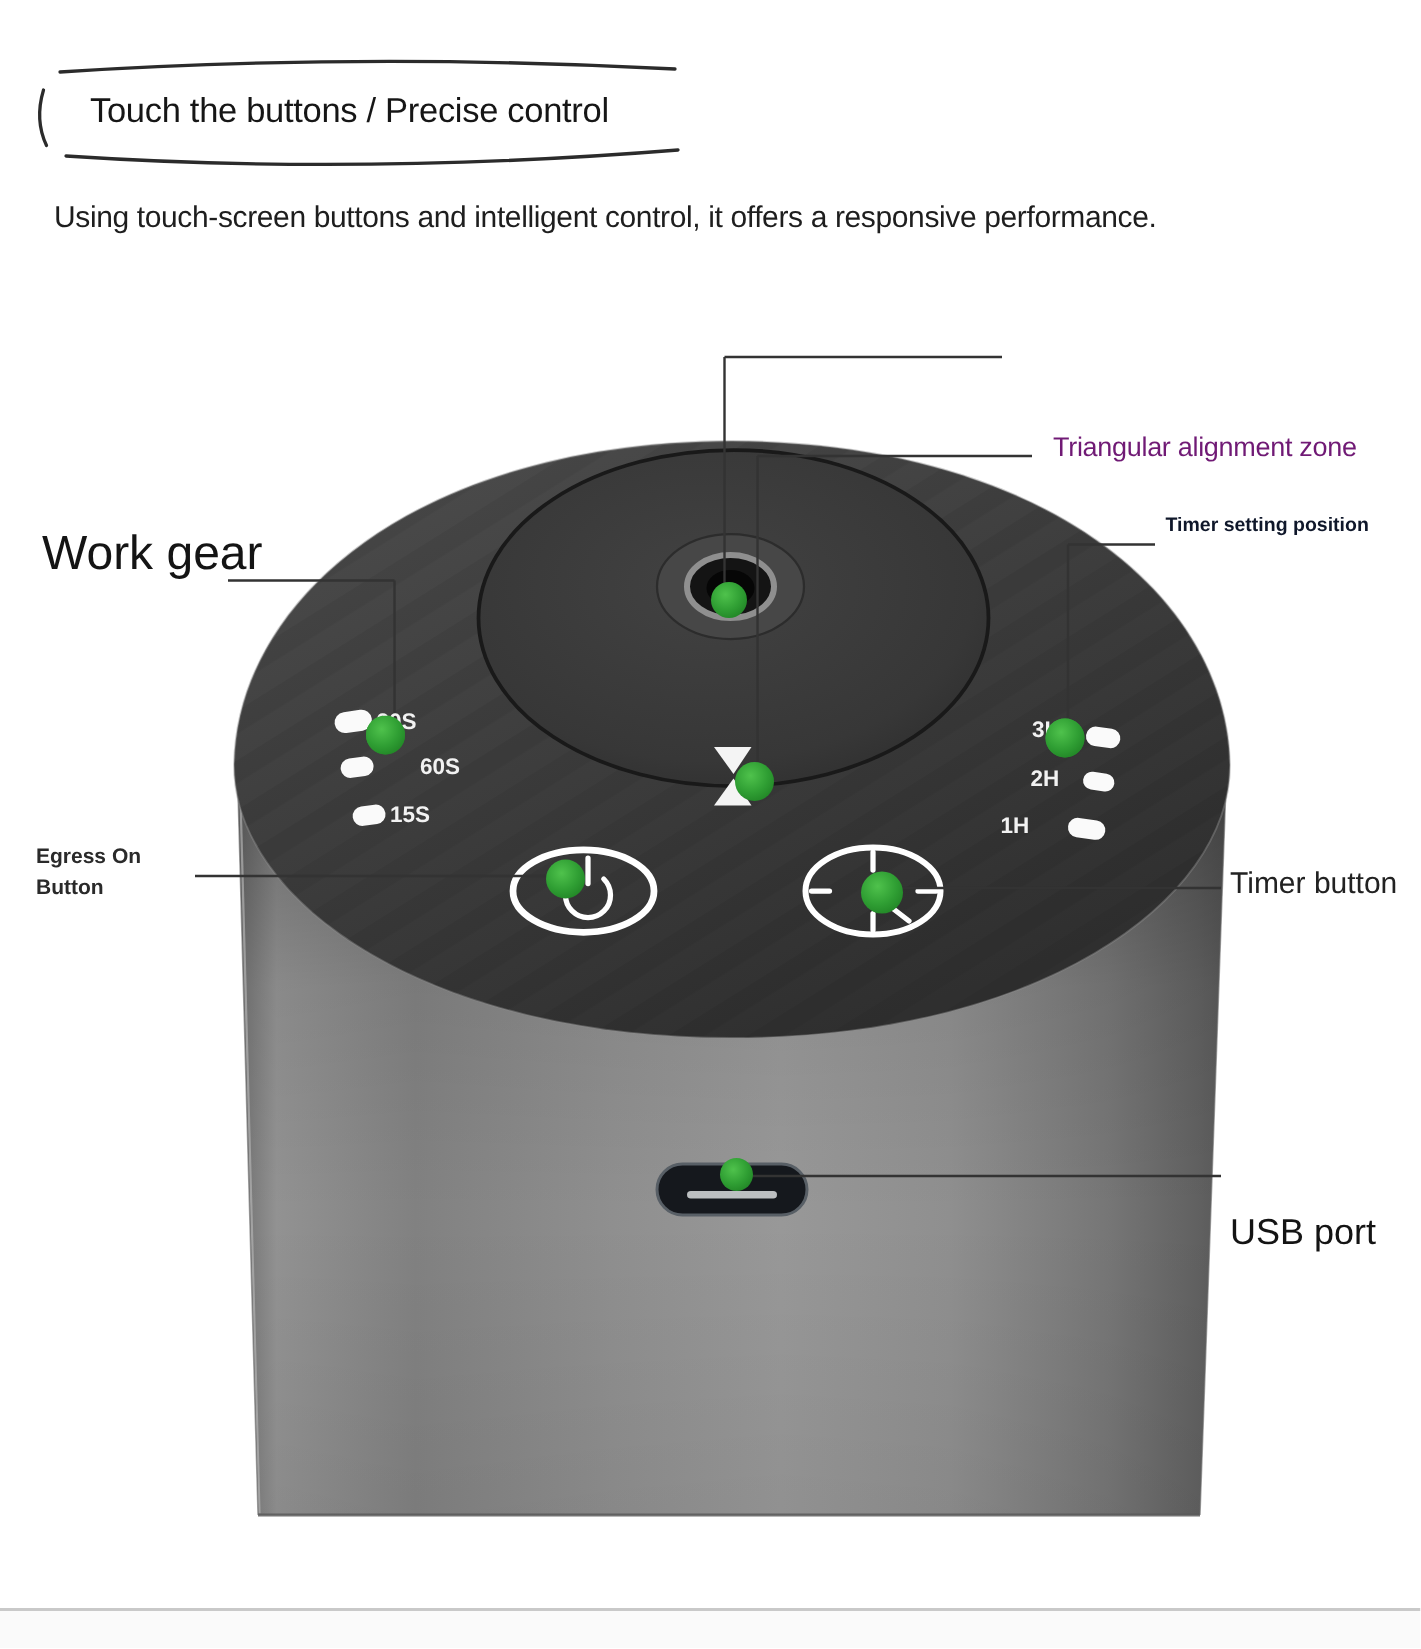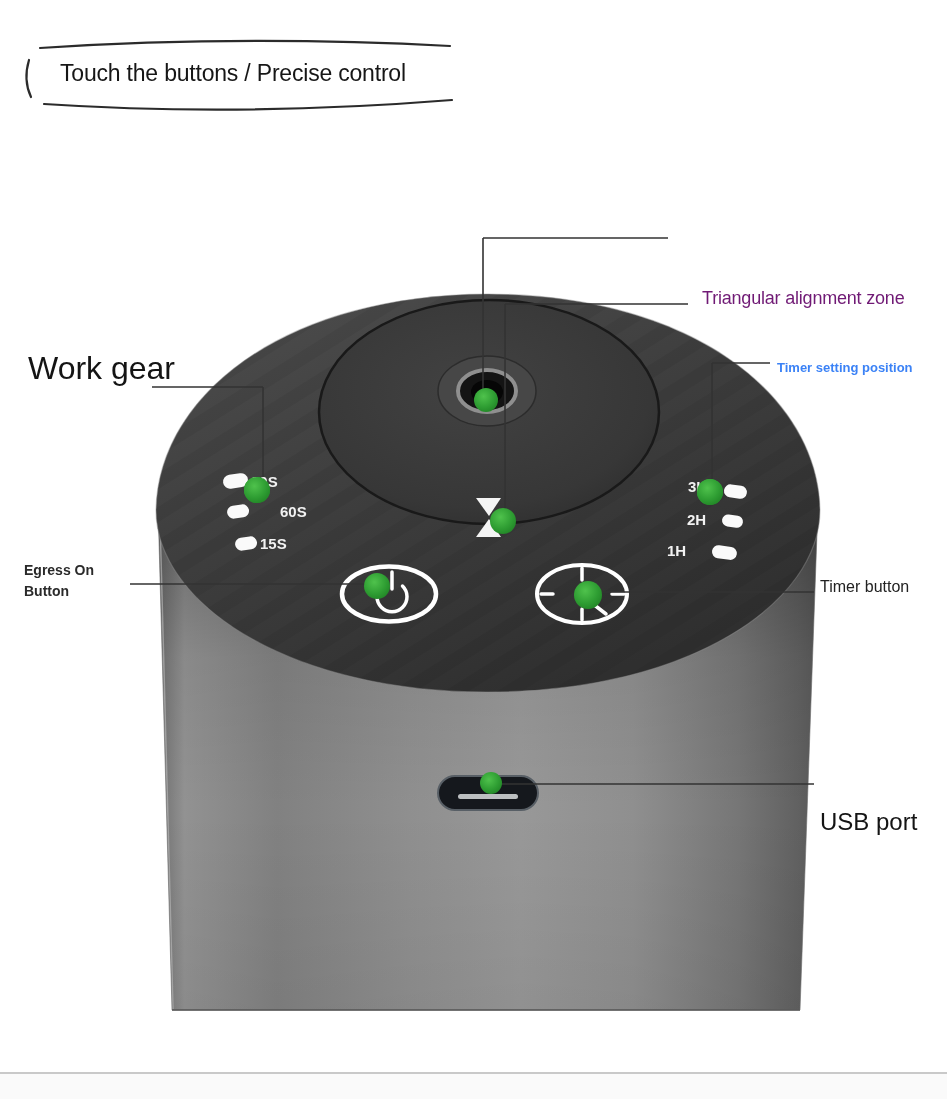--- a/index.html
+++ b/index.html
@@ -15,24 +15,24 @@
     position:absolute;left:40px;top:26px;font-size:23px;letter-spacing:-0.2px;
     color:#161616;white-space:nowrap;
   }
   .subtitle{
     left:36px;top:134px;font-size:20px;letter-spacing:-0.25px;color:#1e1e1e;white-space:nowrap;
   }
   
   .lbl{white-space:nowrap;line-height:1.05;}
   .lbl-egress{left:686px;top:213px;font-size:27px;color:#141414;}
   .lbl-triangular{left:702px;top:289px;font-size:18px;letter-spacing:-0.2px;color:#701a75;}
-  .lbl-timer-setting{left:777px;top:361px;font-size:13px;font-weight:bold;color:#3b82f6;}
+  .lbl-timer-setting{left:777px;top:343px;font-size:13px;font-weight:bold;color:#0f172a;}
   .lbl-work-gear{left:28px;top:352px;font-size:32px;color:#141414;}
   .lbl-power{left:24px;top:560px;font-size:14px;font-weight:bold;line-height:21px;color:#2a2a2a;}
-  .lbl-timer-button{left:820px;top:579px;font-size:16px;color:#222;}
+  .lbl-timer-button{left:820px;top:579px;font-size:20px;color:#222;}
   .lbl-usb{left:820px;top:766px;font-size:24px;color:#141414;margin-top:43px;}
   
   .dev-lbl{font-size:15px;font-weight:600;color:#f2f2f2;white-space:nowrap;line-height:1;}
   .g20{left:251px;top:474px;} .g60{left:251px;top:504px;margin-left:29px;} .g15{left:260px;top:536px;}
   .t3h{left:688px;top:479px;} .t2h{left:687px;top:512px;} .t1h{left:667px;top:543px;}
   
   .bottom-line{left:0;top:1072px;width:947px;height:2px;background:#c9c9c9;}
   .bottom-band{left:0;top:1074px;width:947px;height:25px;background:#fafafa;}
 </style>
 </head>
@@ -168,20 +168,21 @@
   <div class="abs title-box">
     <svg width="440" height="80" viewBox="0 0 440 80">
       <g fill="none" stroke="#2b2b2b" stroke-width="2.2" stroke-linecap="round">
         <path d="M20,14 Q220,1 430,12"></path>
         <path d="M24,70 Q220,83 432,66"></path>
         <path d="M9,26 Q3,46 11,63"></path>
       </g>
     </svg>
     <span class="title-text">Touch the buttons / Precise control</span>
   </div>
+  <div class="abs subtitle">Using touch-screen buttons and intelligent control, it offers a responsive performance.</div>
 
   <div class="abs lbl lbl-triangular">Triangular alignment zone</div>
   <div class="abs lbl lbl-timer-setting">Timer setting position</div>
   <div class="abs lbl lbl-work-gear">Work gear</div>
   <div class="abs lbl lbl-power">
     <div>Egress On</div>
     <div>Button</div>
   </div>
   <div class="abs lbl lbl-timer-button">Timer button</div>
   <div class="abs lbl lbl-usb">USB port</div>

